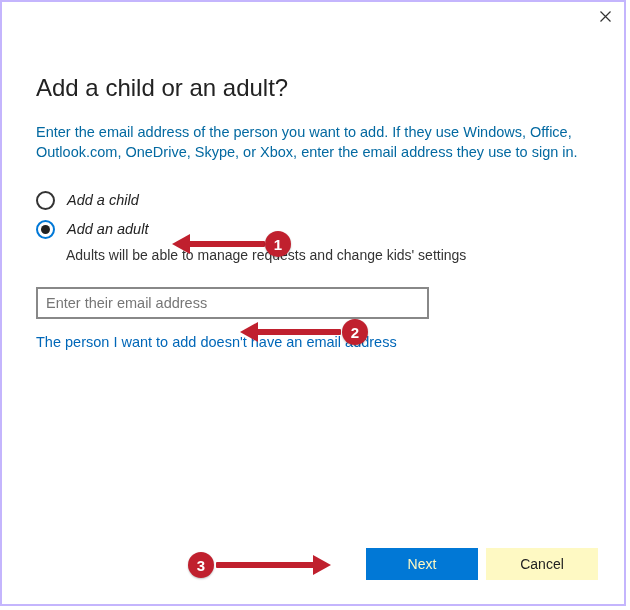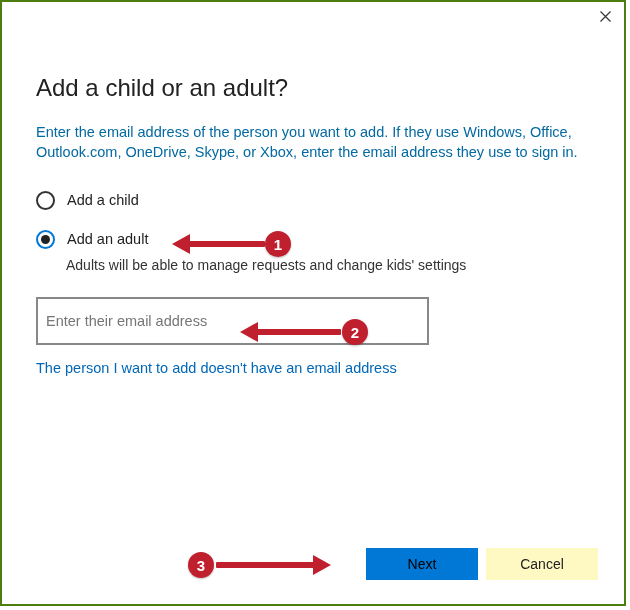--- a/index.html
+++ b/index.html
@@ -4,21 +4,21 @@
 <style>
   html, body {
     margin: 0;
     padding: 0;
     font-family: "Segoe UI", -apple-system, BlinkMacSystemFont, sans-serif;
     background: #fff;
   }
   .frame {
     width: 626px;
     height: 606px;
-    border: 2px solid #4d7c0f;
+    border: 2px solid #c4b5fd;
     box-sizing: border-box;
     position: relative;
     overflow: hidden;
   }
   .titlebar {
     height: 28px;
     display: flex;
     justify-content: flex-end;
     align-items: center;
     padding-right: 10px;
@@ -44,20 +44,21 @@
   .desc {
     font-size: 14.5px;
     color: #0369a1;
     line-height: 1.4;
     margin: 0 0 28px 0;
   }
   .radio-row {
     display:flex;
     align-items:center;
     margin-bottom: 8px;
+    font-style: italic;
   }
   .radio {
     width: 19px;
     height: 19px;
     border: 2px solid #333;
     border-radius: 50%;
     box-sizing: border-box;
     margin-right: 12px;
     display:inline-flex;
     align-items:center;
@@ -82,21 +83,21 @@
   .sub-desc {
     font-size: 14px;
     color: #333;
     margin: 6px 0 24px 30px;
   }
   .email-input {
     width: 373px;
     height: 28px;
     border: 2px solid #888;
     font-size: 14.5px;
-    padding: 8px 8px;
+    padding: 0 8px;
     margin-bottom: 14px;
     font-family: inherit;
     color:#333;
   }
   .email-input::placeholder { color:#767676; }
   .link {
     font-size: 14.5px;
     color: #0067b8;
     text-decoration: none;
     display:inline-block;
@@ -111,21 +112,21 @@
   .btn {
     width: 112px;
     height: 32px;
     font-size: 14px;
     border: none;
     font-family: inherit;
     cursor: pointer;
   }
   .btn-primary {
     background: #0178d6;
-    color: #000000;
+    color: #fef9c3;
   }
   .btn-secondary {
     background: #fef9c3;
     color: #222;
   }
   
   .anno {
     position:absolute;
     pointer-events:none;
   }
@@ -178,21 +179,21 @@
 
   <div class="content">
     <h1 class="heading">Add a child or an adult?</h1>
     <p class="desc">Enter the email address of the person you want to add. If they use Windows, Office, Outlook.com, OneDrive, Skype, or Xbox, enter the email address they use to sign in.</p>
 
     <div class="radio-row">
       <span class="radio"></span>
       <span class="radio-label">Add a child</span>
     </div>
 
-    <div class="radio-row" style="margin-top:20px">
+    <div class="radio-row" style="margin-top:10px">
       <span class="radio selected">
           <span class="dot"></span>
         </span>
       <span class="radio-label">Add an adult</span>
     </div>
 
     <p class="sub-desc">Adults will be able to manage requests and change kids' settings</p>
 
     <input class="email-input" type="text" placeholder="Enter their email address" style="">
 

